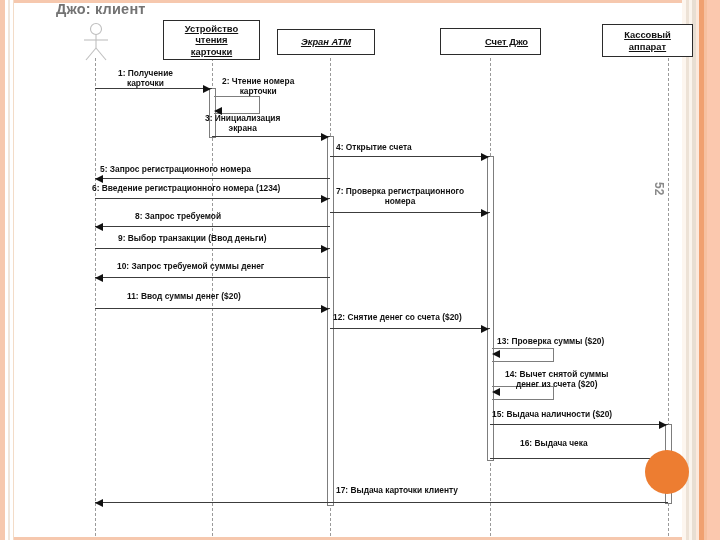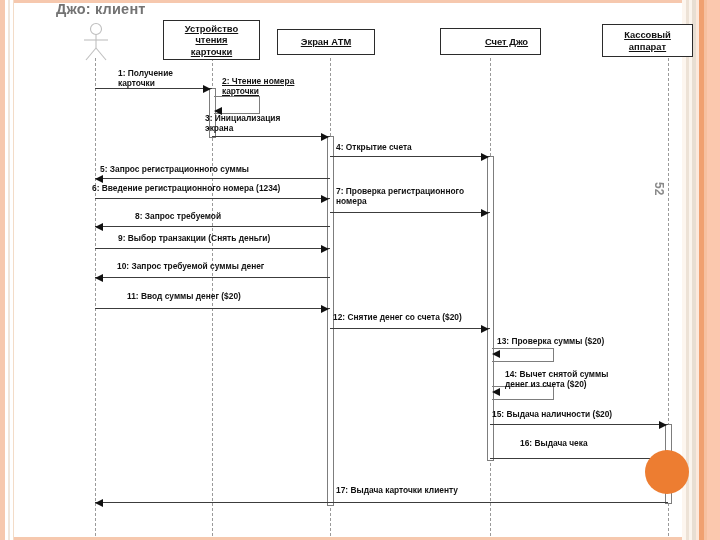--- a/index.html
+++ b/index.html
@@ -87,21 +87,21 @@
     position: absolute; width: 0; height: 0;
     border-top: 4px solid transparent;
     border-bottom: 4px solid transparent;
   }
   .arrow.right { border-left: 8px solid #111111; }
   .arrow.left  { border-right: 8px solid #111111; }
 
   .msg-label {
     position: absolute;
     font-size: 8.4px; font-weight: bold; color: #111111;
-    line-height: 10px; white-space: pre-line;
+    line-height: 10px; white-space: pre-line; text-align: center;
   }
 
   
   .selfloop {
     position: absolute;
     border: 1px solid #7d7d7d;
     border-left: none;
     background: transparent;
     box-sizing: border-box;
   }
@@ -152,21 +152,21 @@
       <div class="lifeline" style="left: 330px;"></div>
       <div class="lifeline" style="left: 490px;"></div>
       <div class="lifeline" style="left: 668px;"></div>
     </div>
   <div id="boxes-layer">
       <div class="lifebox" style="left: 163px; top: 20px; width: 97px; height: 40px;">
         <span style="white-space: pre-line;">Устройство
 чтения
 карточки</span>
       </div>
-      <div class="lifebox" style="left: 277px; top: 29px; width: 98px; height: 26px;">
+      <div class="lifebox" style="left: 277px; top: 29px; width: 98px; height: 26px; font-style: italic;">
         <span style="white-space: pre-line;">Экран АТМ</span>
       </div>
       <div class="lifebox" style="left: 440px; top: 28px; width: 101px; height: 27px;">
         <span style="white-space: pre-line; margin-left: 32px;">Счет Джо</span>
       </div>
       <div class="lifebox" style="left: 602px; top: 24px; width: 91px; height: 33px;">
         <span style="white-space: pre-line;">Кассовый
 аппарат</span>
       </div>
     </div>
@@ -178,45 +178,45 @@
       <div class="selfloop" style="left: 214px; top: 96px; width: 46px; height: 18px;"></div>
       <div class="selfloop" style="left: 492px; top: 348px; width: 62px; height: 14px;"></div>
       <div class="selfloop" style="left: 492px; top: 386px; width: 62px; height: 14px;"></div>
     </div>
   <div id="messages-layer">
       <div class="msg-line" style="left: 95px; top: 88px; width: 117px;"></div>
       <div class="arrow right" style="top: 84.5px; left: 203px;"></div>
       <div class="msg-label" style="left: 118px; top: 68px;">1: Получение
 карточки</div>
       <div class="arrow left" style="top: 106.5px; left: 214px;"></div>
-      <div class="msg-label" style="left: 222px; top: 76px; text-decoration: underline;">2: Чтение номера
+      <div class="msg-label" style="left: 222px; top: 76px;">2: Чтение номера
 карточки</div>
       <div class="msg-line" style="left: 212px; top: 136px; width: 118px;"></div>
       <div class="arrow right" style="top: 132.5px; left: 321px;"></div>
       <div class="msg-label" style="left: 205px; top: 113px;">3: Инициализация
 экрана</div>
       <div class="msg-line" style="left: 330px; top: 156px; width: 160px;"></div>
       <div class="arrow right" style="top: 152.5px; left: 481px;"></div>
       <div class="msg-label" style="left: 336px; top: 142px;">4: Открытие счета</div>
       <div class="msg-line" style="left: 95px; top: 178px; width: 235px;"></div>
       <div class="arrow left" style="top: 174.5px; left: 95px;"></div>
-      <div class="msg-label" style="left: 100px; top: 164px;">5: Запрос регистрационного суммы</div>
+      <div class="msg-label" style="left: 100px; top: 164px;">5: Запрос регистрационного номера</div>
       <div class="msg-line" style="left: 95px; top: 198px; width: 235px;"></div>
       <div class="arrow right" style="top: 194.5px; left: 321px;"></div>
       <div class="msg-label" style="left: 92px; top: 183px;">6: Введение регистрационного номера (1234)</div>
       <div class="msg-line" style="left: 330px; top: 212px; width: 160px;"></div>
       <div class="arrow right" style="top: 208.5px; left: 481px;"></div>
       <div class="msg-label" style="left: 336px; top: 186px;">7: Проверка регистрационного
 номера</div>
       <div class="msg-line" style="left: 95px; top: 226px; width: 235px;"></div>
       <div class="arrow left" style="top: 222.5px; left: 95px;"></div>
       <div class="msg-label" style="left: 135px; top: 211px;">8: Запрос требуемой</div>
       <div class="msg-line" style="left: 95px; top: 248px; width: 235px;"></div>
       <div class="arrow right" style="top: 244.5px; left: 321px;"></div>
-      <div class="msg-label" style="left: 118px; top: 233px;">9: Выбор транзакции (Снять деньги)</div>
+      <div class="msg-label" style="left: 118px; top: 233px;">9: Выбор транзакции (Ввод деньги)</div>
       <div class="msg-line" style="left: 95px; top: 277px; width: 235px;"></div>
       <div class="arrow left" style="top: 273.5px; left: 95px;"></div>
       <div class="msg-label" style="left: 117px; top: 261px;">10: Запрос требуемой суммы денег</div>
       <div class="msg-line" style="left: 95px; top: 308px; width: 235px;"></div>
       <div class="arrow right" style="top: 304.5px; left: 321px;"></div>
       <div class="msg-label" style="left: 127px; top: 291px;">11: Ввод суммы денег ($20)</div>
       <div class="msg-line" style="left: 330px; top: 328px; width: 160px;"></div>
       <div class="arrow right" style="top: 324.5px; left: 481px;"></div>
       <div class="msg-label" style="left: 333px; top: 312px;">12: Снятие денег со счета ($20)</div>
       <div class="arrow left" style="top: 349.5px; left: 492px;"></div>

